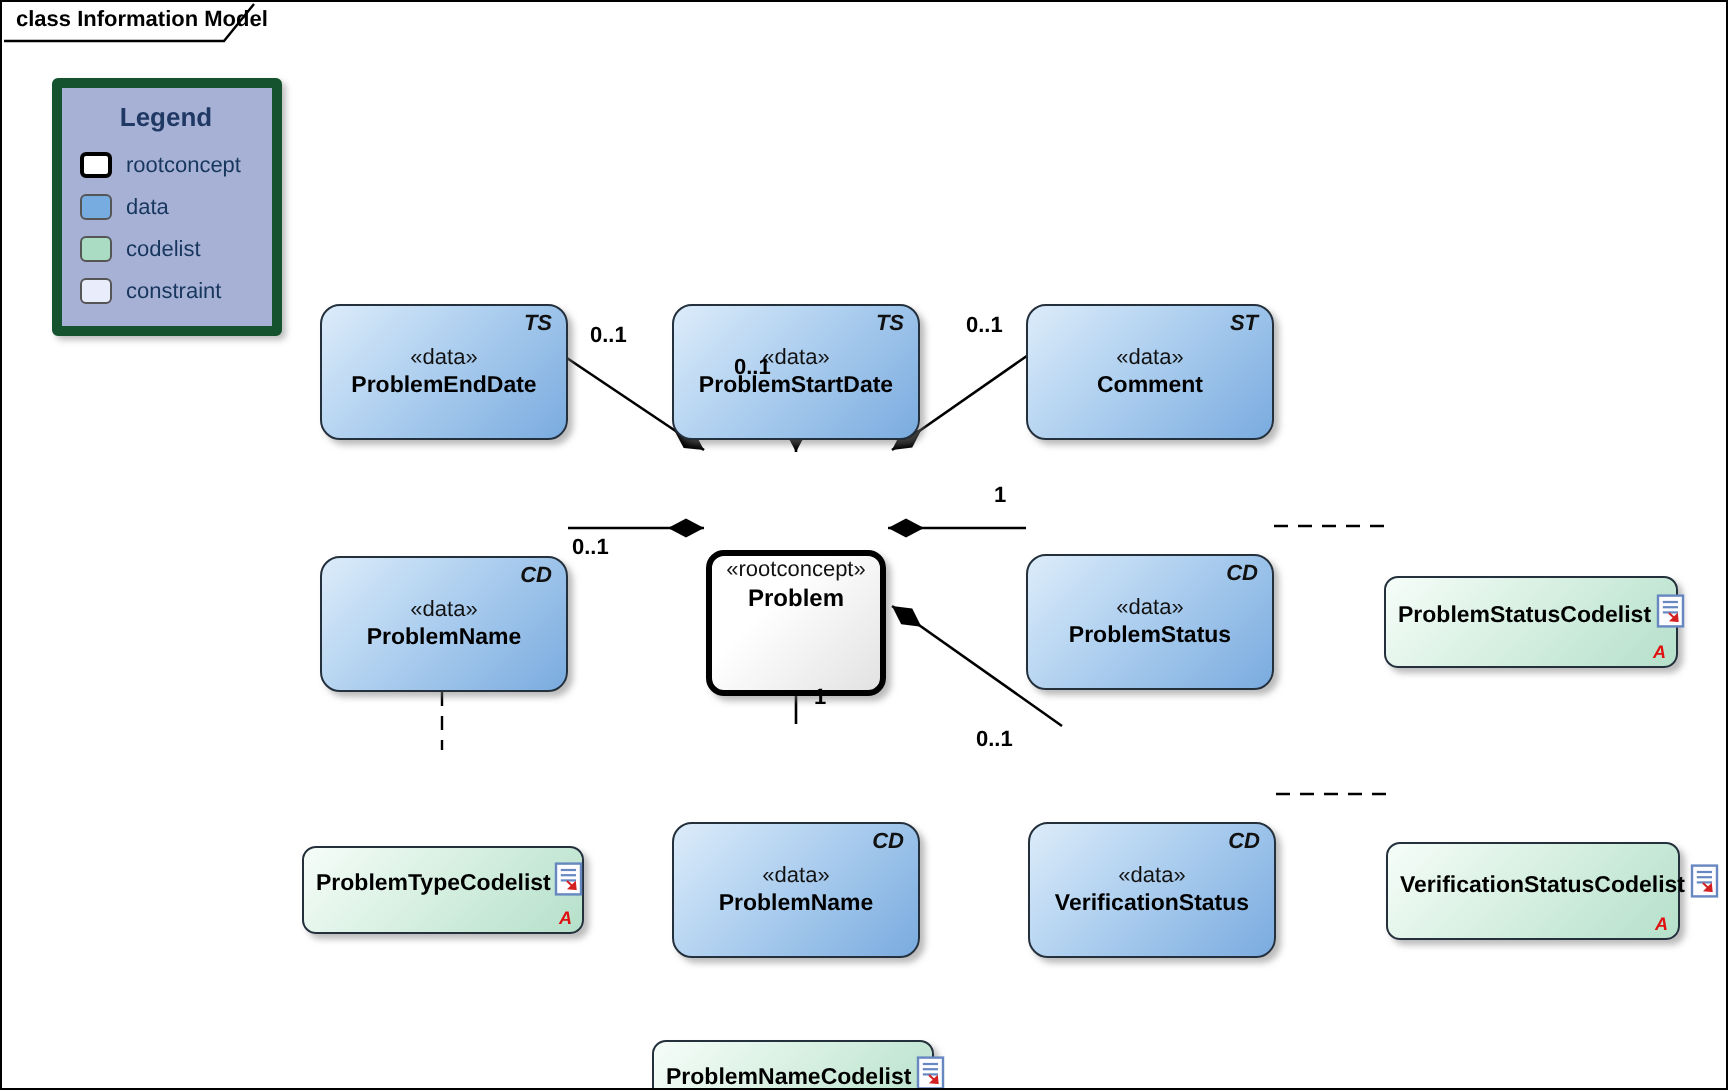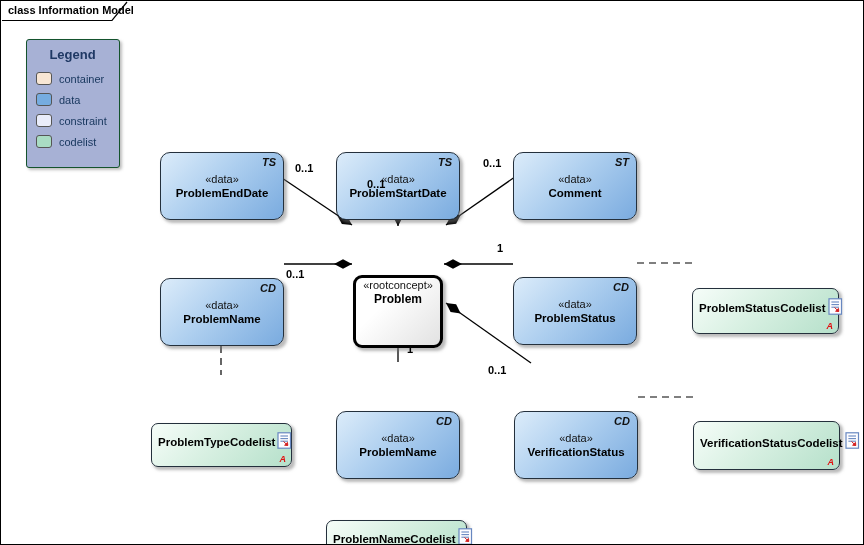--- a/index.html
+++ b/index.html
@@ -7,22 +7,22 @@
     position:relative;width:864px;height:545px;background:#ffffff;
     border:1px solid #000;box-sizing:border-box;overflow:hidden;
     font-family:"Liberation Sans","DejaVu Sans",sans-serif;color:#111;
   }
   #connector-layer{position:absolute;left:0;top:0;width:864px;height:545px;}
   .frame-tab-label{
     position:absolute;left:7px;top:3px;font-size:11px;font-weight:bold;color:#000;
   }
   
   .legend{
-    position:absolute;left:25px;top:38px;width:94px;height:129px;
-    background:#a7b1d5;border:1px solid #14532d;border-radius:3px;
+    position:absolute;left:25px;top:38px;width:115px;height:129px;
+    background:#a7b1d5;border:5px solid #14532d;border-radius:3px;
     box-shadow:2px 2px 3px rgba(110,110,110,.45);box-sizing:border-box;padding:5px 0 0 9px;
   }
   .legend-title{display:block;text-align:center;font-size:13px;font-weight:bold;color:#1f3864;margin:2px 10px 6px 0;}
   .legend-row{display:flex;align-items:center;height:21px;}
   .swatch{width:16px;height:13px;border-radius:3px;border:1px solid #555;margin-right:7px;flex:none;box-sizing:border-box;}
   .sw-rootconcept{background:#ffffff;border:2px solid #000;}
   .sw-container{background:#f8e6d4;}
   .sw-data{background:#76ace0;}
   .sw-codelist{background:#a9dcc3;}
   .sw-constraint{background:#e9ecfa;}
@@ -82,34 +82,34 @@
     <line x1="637" y1="396" x2="692" y2="396" stroke="#000" stroke-width="1.2" stroke-dasharray="7 5"></line>
     <line x1="220" y1="297" x2="220" y2="374" stroke="#000" stroke-width="1.2" stroke-dasharray="7 5"></line>
     <line x1="395" y1="430" x2="395" y2="471" stroke="#000" stroke-width="1.2" stroke-dasharray="7 5"></line>
   </svg>
 
   <div class="frame-tab-label">class Information Model</div>
 
   <div class="legend">
     <span class="legend-title">Legend</span>
     <div class="legend-row">
-      <span class="swatch sw-container"></span>
-      <span class="legend-label">container</span>
+      <span class="swatch sw-rootconcept"></span>
+      <span class="legend-label">rootconcept</span>
     </div>
     <div class="legend-row">
       <span class="swatch sw-data"></span>
       <span class="legend-label">data</span>
     </div>
     <div class="legend-row">
+      <span class="swatch sw-codelist"></span>
+      <span class="legend-label">codelist</span>
+    </div>
+    <div class="legend-row">
       <span class="swatch sw-constraint"></span>
       <span class="legend-label">constraint</span>
-    </div>
-    <div class="legend-row">
-      <span class="swatch sw-codelist"></span>
-      <span class="legend-label">codelist</span>
     </div>
   </div>
 
   <div class="node data" style="left:159px;top:103px;width:124px;height:68px">
     <span class="typetag">TS</span>
     <span class="stereo">«data»</span>
     <span class="nname">ProblemEndDate</span>
   </div>
 
   <div class="node data" style="left:335px;top:103px;width:124px;height:68px">

